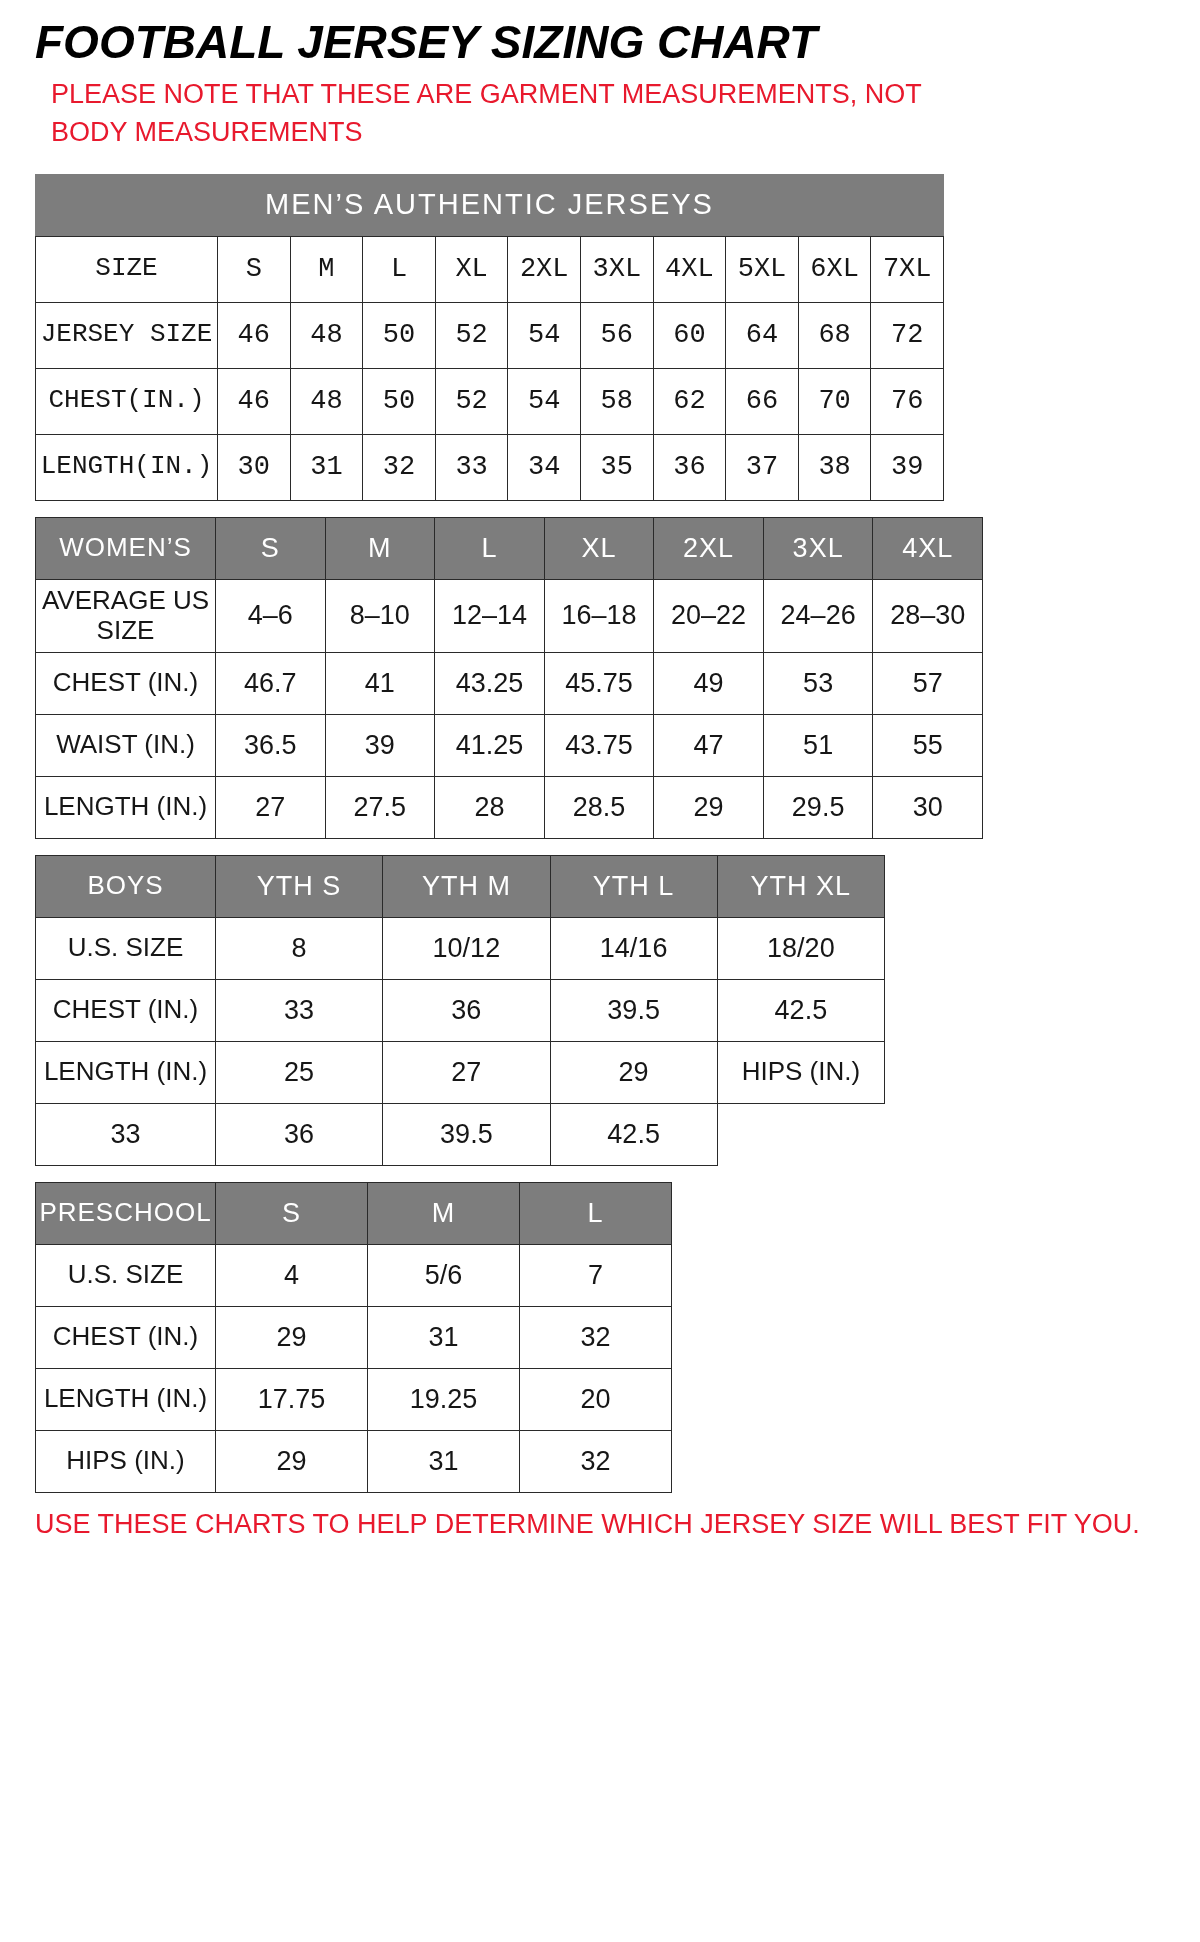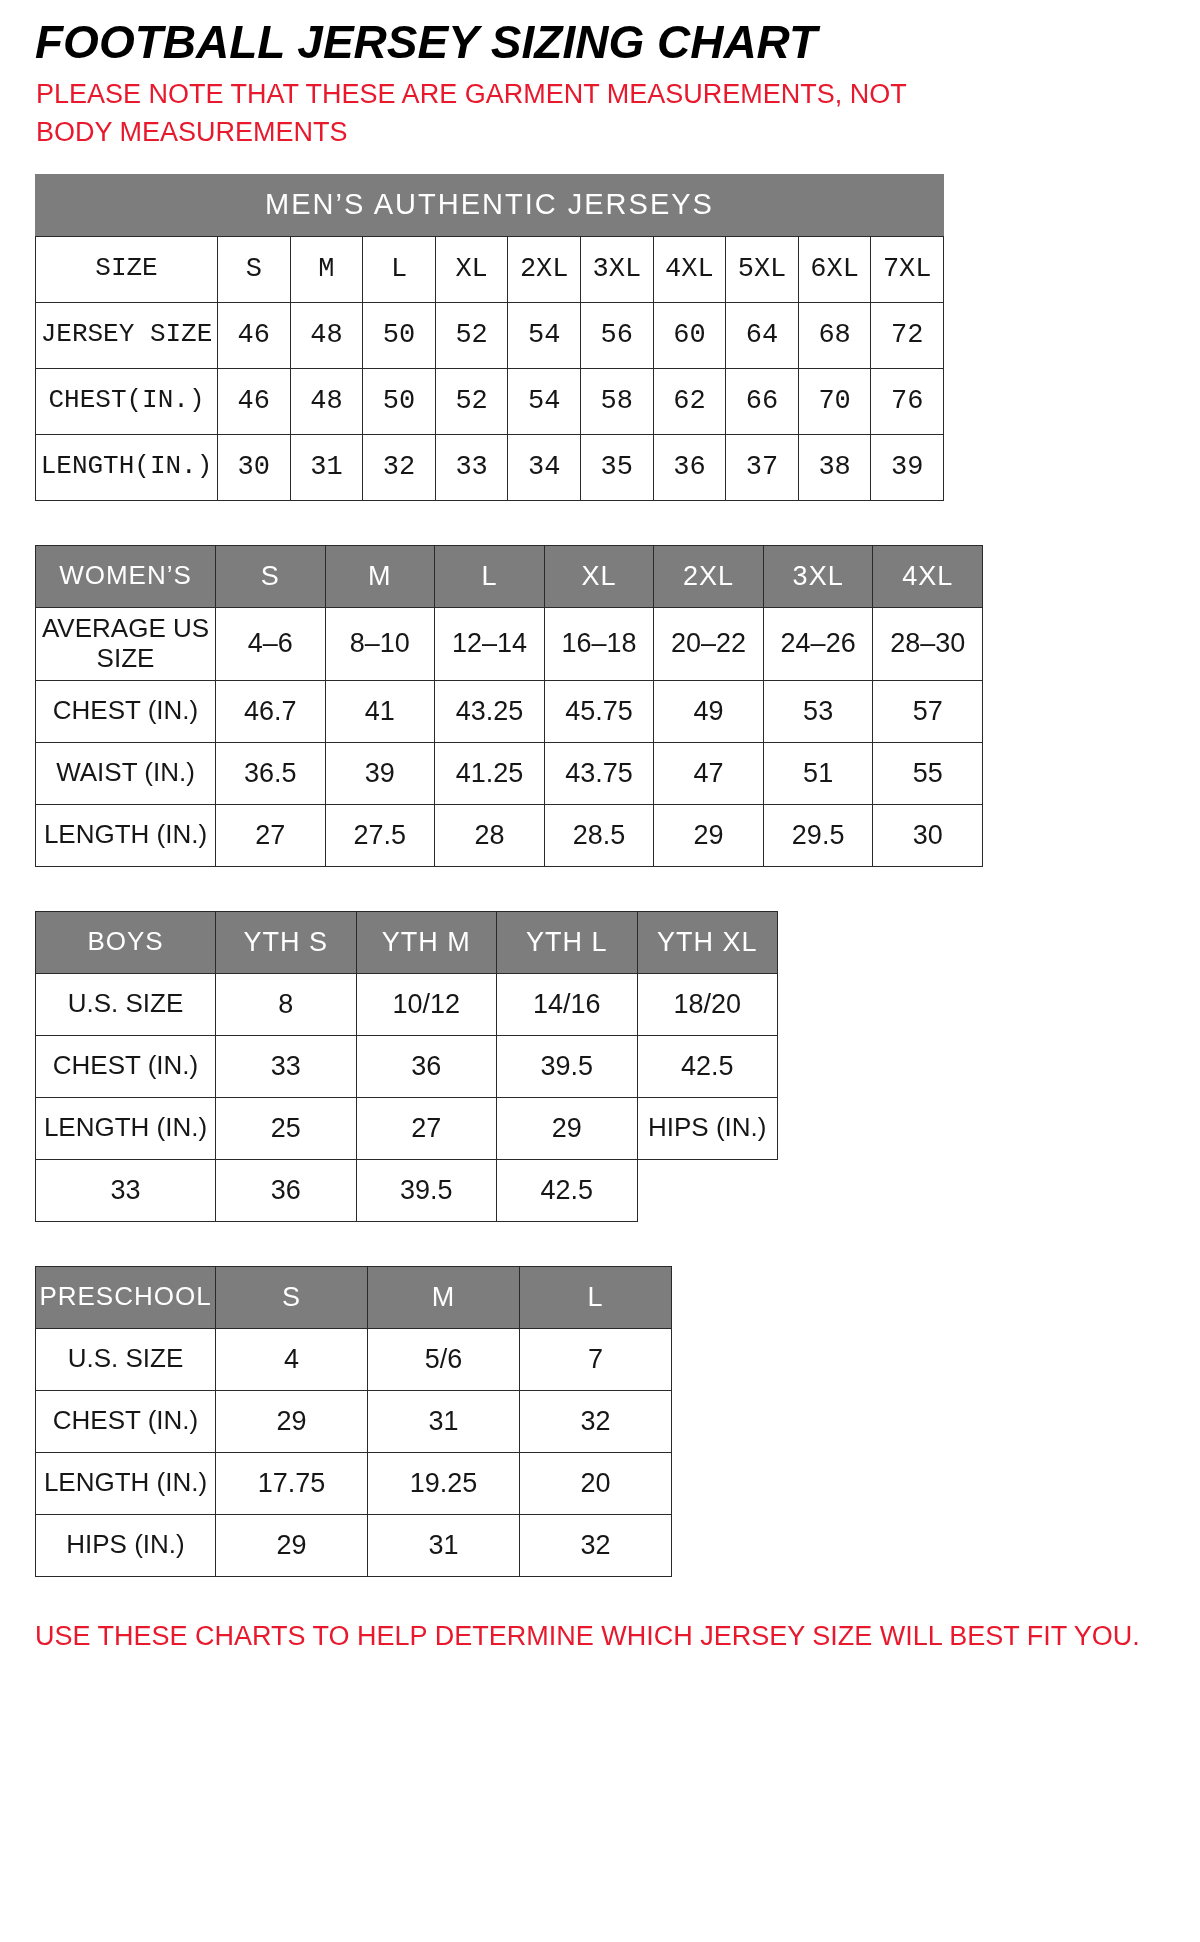--- a/index.html
+++ b/index.html
@@ -15,23 +15,23 @@
   }
   .page{padding:14px 35px 0;}
   .title{
     margin:4px 0 10px;
     font-family:"Liberation Sans", sans-serif;
     font-weight:900;font-size:46px;line-height:1.05;
     letter-spacing:0px;color:#000;font-style:italic;
   }
   .note{
     color:var(--red);font-size:27px;line-height:1.4;
-    max-width:920px;margin:0 1px 22px;
-  }
-  .table-block{margin-bottom:44px;}
+    max-width:920px;margin:0 16px 22px;
+  }
+  .table-block{margin-bottom:16px;}
   .banner{
     height:62px;display:flex;align-items:center;justify-content:center;
     background:var(--gray);color:#fff;font-size:29px;letter-spacing:2px;
   }
   .grid{
     display:grid;
     border-top:1px solid var(--line);
     border-left:1px solid var(--line);
     background:#fff;
   }
@@ -41,21 +41,21 @@
     border-bottom:1px solid var(--line);
     font-size:27px;line-height:1.15;text-align:center;
     padding:6px 4px;color:#161616;
   }
   .cell.head{background:var(--gray);color:#fff;letter-spacing:1px;}
   .cell.label{font-size:26px;}
   .t-mens{width:909px;}
   .t-mens .grid{grid-template-columns:182px repeat(10,1fr);grid-auto-rows:minmax(66px,auto);font-family:Liberation Mono, monospace;}
   .t-womens{width:948px;}
   .t-womens .grid{grid-template-columns:180px repeat(7,1fr);grid-auto-rows:minmax(62px,auto);}
-  .t-boys{width:743px;}
+  .t-boys{width:850px;}
   .t-boys .grid{grid-template-columns:180px repeat(4,1fr);grid-auto-rows:minmax(62px,auto);}
   .t-preschool{width:637px;}
   .t-preschool .grid{grid-template-columns:180px repeat(3,1fr);grid-auto-rows:minmax(62px,auto);}
   .footer{
     color:var(--red);font-size:27px;margin:4px 0 0;
   }
 </style>
 </head>
 <body>
 

